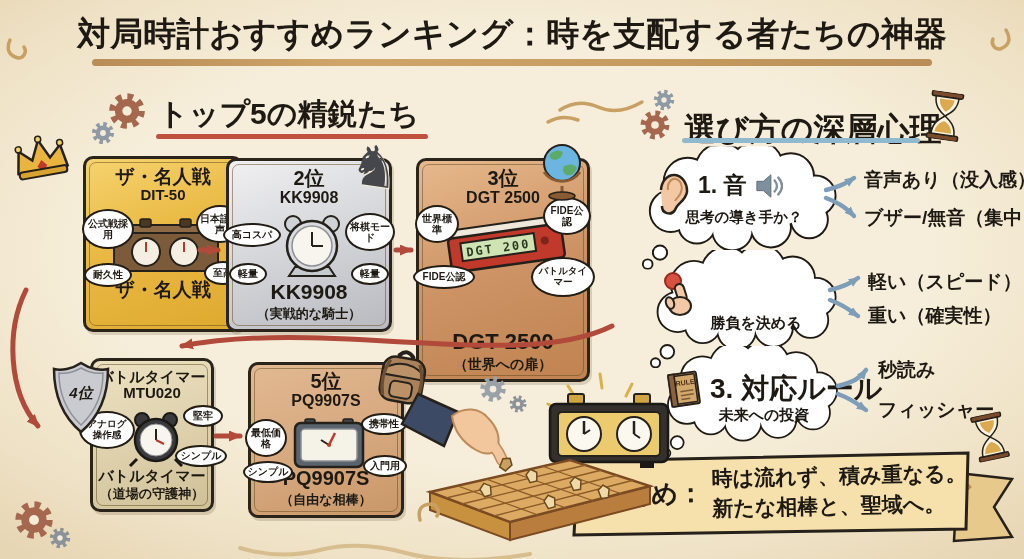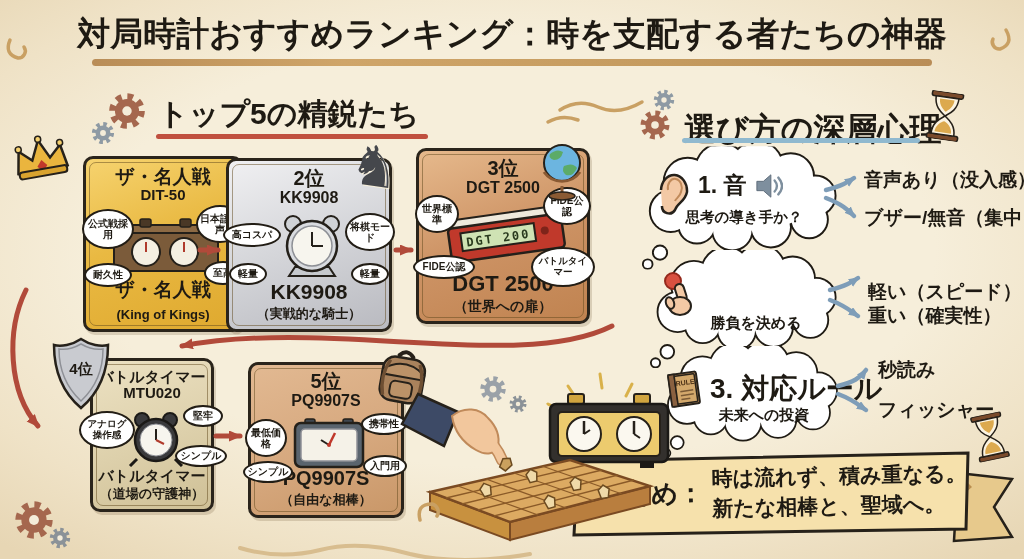--- a/index.html
+++ b/index.html
@@ -133,21 +133,20 @@
     <circle cx="38" cy="35" r="14" fill="#f4efe2" stroke="#24201a" stroke-width="2"></circle>
     <circle cx="76" cy="35" r="14" fill="#f4efe2" stroke="#24201a" stroke-width="2"></circle>
     <line x1="38" y1="35" x2="38" y2="25" stroke="#b03a2c" stroke-width="2"></line>
     <line x1="76" y1="35" x2="76" y2="25" stroke="#b03a2c" stroke-width="2"></line>
   </svg>
   <div class="tag" style="left:-4px;top:50px;width:52px;height:40px;">公式戦採用</div>
   <div class="tag" style="right:-4px;top:46px;width:48px;height:38px;">日本語音声</div>
   <div class="tag" style="left:-2px;top:104px;width:48px;height:24px;">耐久性</div>
   <div class="tag" style="right:-2px;top:102px;width:38px;height:24px;">至高</div>
   <div class="cname" style="bottom:26px;font-size:19px;">ザ・名人戦</div>
-  <div class="csub" style="bottom:7px;font-size:13px;">(King of Kings)</div>
 </div>
 
 <svg class="abs" style="left:10px;top:134px;width:62px;height:48px;transform:rotate(-10deg);z-index:3">
   <path d="M6,36 L10,14 L22,25 L31,6 L40,25 L52,14 L56,36 Q31,44 6,36 Z" fill="#eab53e" stroke="#26211a" stroke-width="2.5"></path>
   <circle cx="10" cy="12" r="3" fill="#f5d06e" stroke="#26211a" stroke-width="1.5"></circle>
   <circle cx="31" cy="5" r="3" fill="#f5d06e" stroke="#26211a" stroke-width="1.5"></circle>
   <circle cx="52" cy="12" r="3" fill="#f5d06e" stroke="#26211a" stroke-width="1.5"></circle>
   <path d="M31,26 l5,6 -5,6 -5,-6 Z" fill="#c0392b"></path>
   <rect x="7" y="35" width="48" height="7" rx="3" fill="#d9a32f" stroke="#26211a" stroke-width="2"></rect>
 </svg>
@@ -166,21 +165,21 @@
   </svg>
   <div class="tag" style="left:-6px;top:62px;width:58px;height:24px;text-align:right;">高コスパ</div>
   <div class="tag" style="right:-6px;top:52px;width:50px;height:38px;">将棋モード</div>
   <div class="tag" style="left:0;top:102px;width:38px;height:22px;">軽量</div>
   <div class="tag" style="right:0;top:102px;width:38px;height:22px;">軽量</div>
   <div class="cname" style="bottom:25px;font-size:21px;">KK9908</div>
   <div class="csub" style="bottom:6px;font-size:13px;">（実戦的な騎士）</div>
 </div>
 <div class="knight" style="left:350px;top:134px;font-size:56px;">♞</div>
 
-<div class="card bronze" style="left:416px;top:148px;width:174px;height:176px;">
+<div class="card bronze" style="left:416px;top:158px;width:174px;height:224px;">
   <div class="rank" style="font-size:20px;margin-top:7px;">3位</div>
   <div class="model" style="font-size:16px;">DGT 2500</div>
   <svg style="position:absolute;left:20px;top:50px;width:134px;height:64px;">
     <g transform="rotate(-8 67 34)">
       <rect x="12" y="12" width="110" height="12" rx="3" fill="#efe9dc" stroke="#24201a" stroke-width="2"></rect>
       <rect x="10" y="20" width="114" height="34" rx="4" fill="#c0392b" stroke="#24201a" stroke-width="2.5"></rect>
       <rect x="22" y="26" width="74" height="18" fill="#cfe3b4" stroke="#24201a" stroke-width="2"></rect>
       <text x="59" y="40" text-anchor="middle" font-size="12" font-weight="bold" letter-spacing="2" font-family="DejaVu Sans Mono, monospace" fill="#2a3b1f">DGT 200</text>
       <circle cx="106" cy="35" r="4" fill="#7e241a"></circle>
     </g>
@@ -215,21 +214,21 @@
     <line x1="31" y1="29" x2="31" y2="18" stroke="#24201a" stroke-width="2"></line>
     <line x1="31" y1="29" x2="39" y2="33" stroke="#b03a2c" stroke-width="2"></line>
   </svg>
   <div class="tag" style="left:-14px;top:50px;width:56px;height:38px;font-size:9.5px;">アナログ操作感</div>
   <div class="tag" style="right:-12px;top:44px;width:40px;height:22px;">堅牢</div>
   <div class="tag" style="right:-16px;top:84px;width:52px;height:22px;">シンプル</div>
   <div class="cname" style="bottom:23px;font-size:15px;">バトルタイマー</div>
   <div class="csub" style="bottom:6px;font-size:13px;">（道場の守護神）</div>
 </div>
 
-<div class="abs" style="left:50px;top:336px;width:62px;height:76px;z-index:3;">
+<div class="abs" style="left:50px;top:360px;width:62px;height:76px;z-index:3;font-style:italic;">
   <svg style="position:absolute;inset:0;width:100%;height:100%;">
     <path d="M31,3 C40,9 51,11 58,9 C58,33 50,56 31,72 C12,56 4,33 4,9 C11,11 22,9 31,3 Z" fill="#c9cbd0" stroke="#26211a" stroke-width="2.5"></path>
     <path d="M31,8 C38,12 47,14 53,13 C53,32 46,51 31,65 C16,51 9,32 9,13 C15,14 24,12 31,8 Z" fill="none" stroke="#8e9096" stroke-width="1.5"></path>
   </svg>
   <div style="position:absolute;left:0;right:0;top:24px;text-align:center;font-size:15px;font-weight:bold;">4位</div>
 </div>
 
 <div class="card copper" style="left:248px;top:362px;width:156px;height:156px;">
   <div class="rank" style="font-size:20px;margin-top:6px;">5位</div>
   <div class="model" style="font-size:16px;">PQ9907S</div>
@@ -285,21 +284,21 @@
       <use href="#cloud"></use>
     </svg>
   <svg style="position:absolute;left:16px;top:22px;width:38px;height:46px;">
     <circle cx="11" cy="9" r="8" fill="#d85040" stroke="#94291c" stroke-width="2"></circle>
     <rect x="14" y="12" width="9" height="18" rx="4.5" fill="#f3c9a5" stroke="#26211a" stroke-width="2" transform="rotate(-18 18 20)"></rect>
     <ellipse cx="18" cy="34" rx="11" ry="9" fill="#f3c9a5" stroke="#26211a" stroke-width="2"></ellipse>
     <ellipse cx="8" cy="31" rx="4" ry="6" fill="#f3c9a5" stroke="#26211a" stroke-width="2" transform="rotate(-20 8 31)"></ellipse>
   </svg>
   <div class="b-sub" style="left:40px;width:140px;top:64px;font-size:15px;">勝負を決める</div>
 </div>
-<div class="option" style="left:868px;top:279px;">軽い（スピード）</div>
+<div class="option" style="left:868px;top:269px;">軽い（スピード）</div>
 <div class="option" style="left:868px;top:303px;">重い（確実性）</div>
 
 <div class="bubble" style="left:650px;top:346px;width:200px;height:112px;">
   <svg class="cloud" viewBox="0 0 260 160">
       <use href="#cloud"></use>
     </svg>
   <svg style="position:absolute;left:14px;top:22px;width:44px;height:44px;">
     <g transform="rotate(-8 21 21)">
       <rect x="6" y="5" width="28" height="32" rx="2" fill="#b98a55" stroke="#26211a" stroke-width="2"></rect>
       <rect x="6" y="5" width="6" height="32" fill="#8a6140" stroke="#26211a" stroke-width="1.5"></rect>

